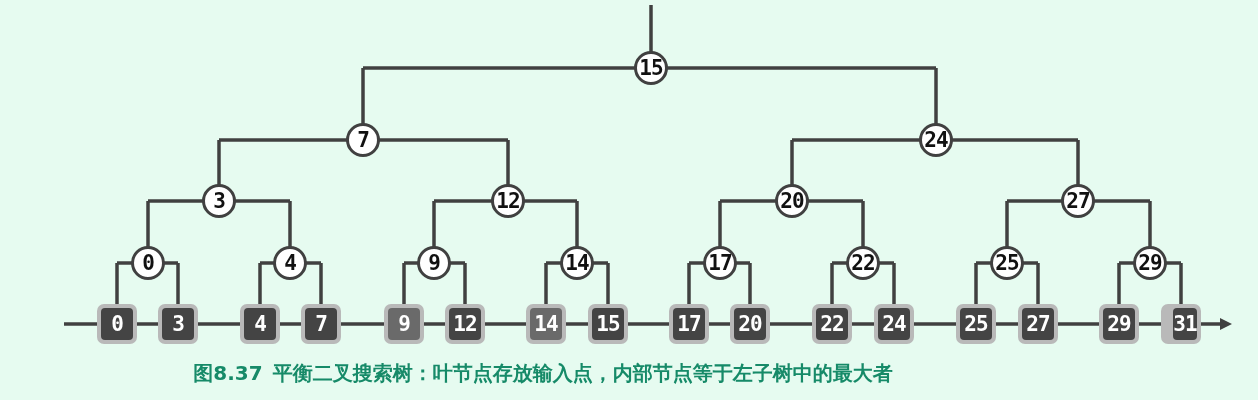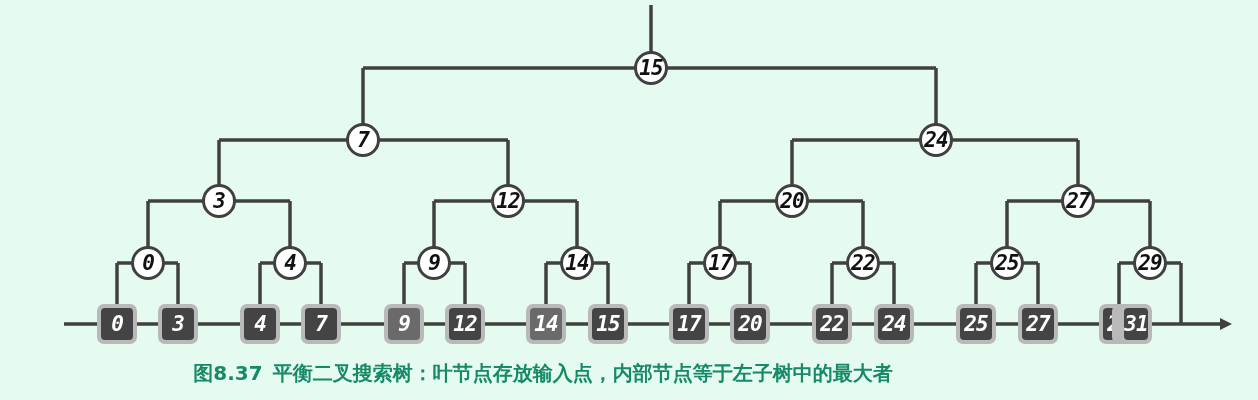--- a/index.html
+++ b/index.html
@@ -1,17 +1,17 @@
 <!DOCTYPE html>
 <html><head>
 <meta charset="utf-8">
 <style>
   html,body{margin:0;padding:0;}
   body{width:1258px;height:400px;background:#e6fbf0;position:relative;overflow:hidden;font-family:"DejaVu Sans Mono","Liberation Mono",monospace;}
-  #stage{position:absolute;left:0;top:0;width:1142px;height:400px;font-style:italic;}
+  #stage{position:absolute;left:0;top:0;width:1142px;height:400px;}
   svg{position:absolute;left:0;top:0;}
   .node{position:absolute;width:34px;height:34px;border-radius:50%;background:#fff;border:3px solid #404040;box-sizing:border-box;display:flex;align-items:center;justify-content:center;font-size:21px;font-weight:bold;color:#111;transform:translate(-50%,-50%);letter-spacing:-1px;}
   .leaf{position:absolute;width:40px;height:40px;border-radius:7px;background:#b9b9b9;box-sizing:border-box;padding:4px;transform:translate(-50%,-50%);}
   .leaf .inner{width:100%;height:100%;border-radius:4px;background:#444;color:#fff;display:flex;align-items:center;justify-content:center;font-size:21px;font-weight:bold;letter-spacing:-1px;}
   .leaf.faded .inner{background:#6a6a6a;}
   #caption{position:absolute;left:0;top:360px;width:1086px;text-align:center;font-family:"DejaVu Sans","Liberation Sans",sans-serif;font-weight:bold;font-size:20px;color:#168a68;}
   #caption .prefix{margin-right:10px;}
 </style>
 </head>
 <body>
@@ -121,21 +121,21 @@
       </div>
       <div class="leaf" style="left: 976px; top: 324px;">
         <div class="inner">25</div>
       </div>
       <div class="leaf" style="left: 1038px; top: 324px;">
         <div class="inner">27</div>
       </div>
       <div class="leaf" style="left: 1119px; top: 324px;">
         <div class="inner">29</div>
       </div>
-      <div class="leaf" style="left: 1132px; top: 324px; padding-left: 12px;">
+      <div class="leaf" style="left: 1181px; top: 324px; padding-left: 12px;">
         <div class="inner">31</div>
       </div>
     </div>
 </div>
 
 <div id="caption">
   <span class="prefix">图8.37</span><span>平衡二叉搜索树：叶节点存放输入点，内部节点等于左子树中的最大者</span>
 </div>
 
 </body></html>

